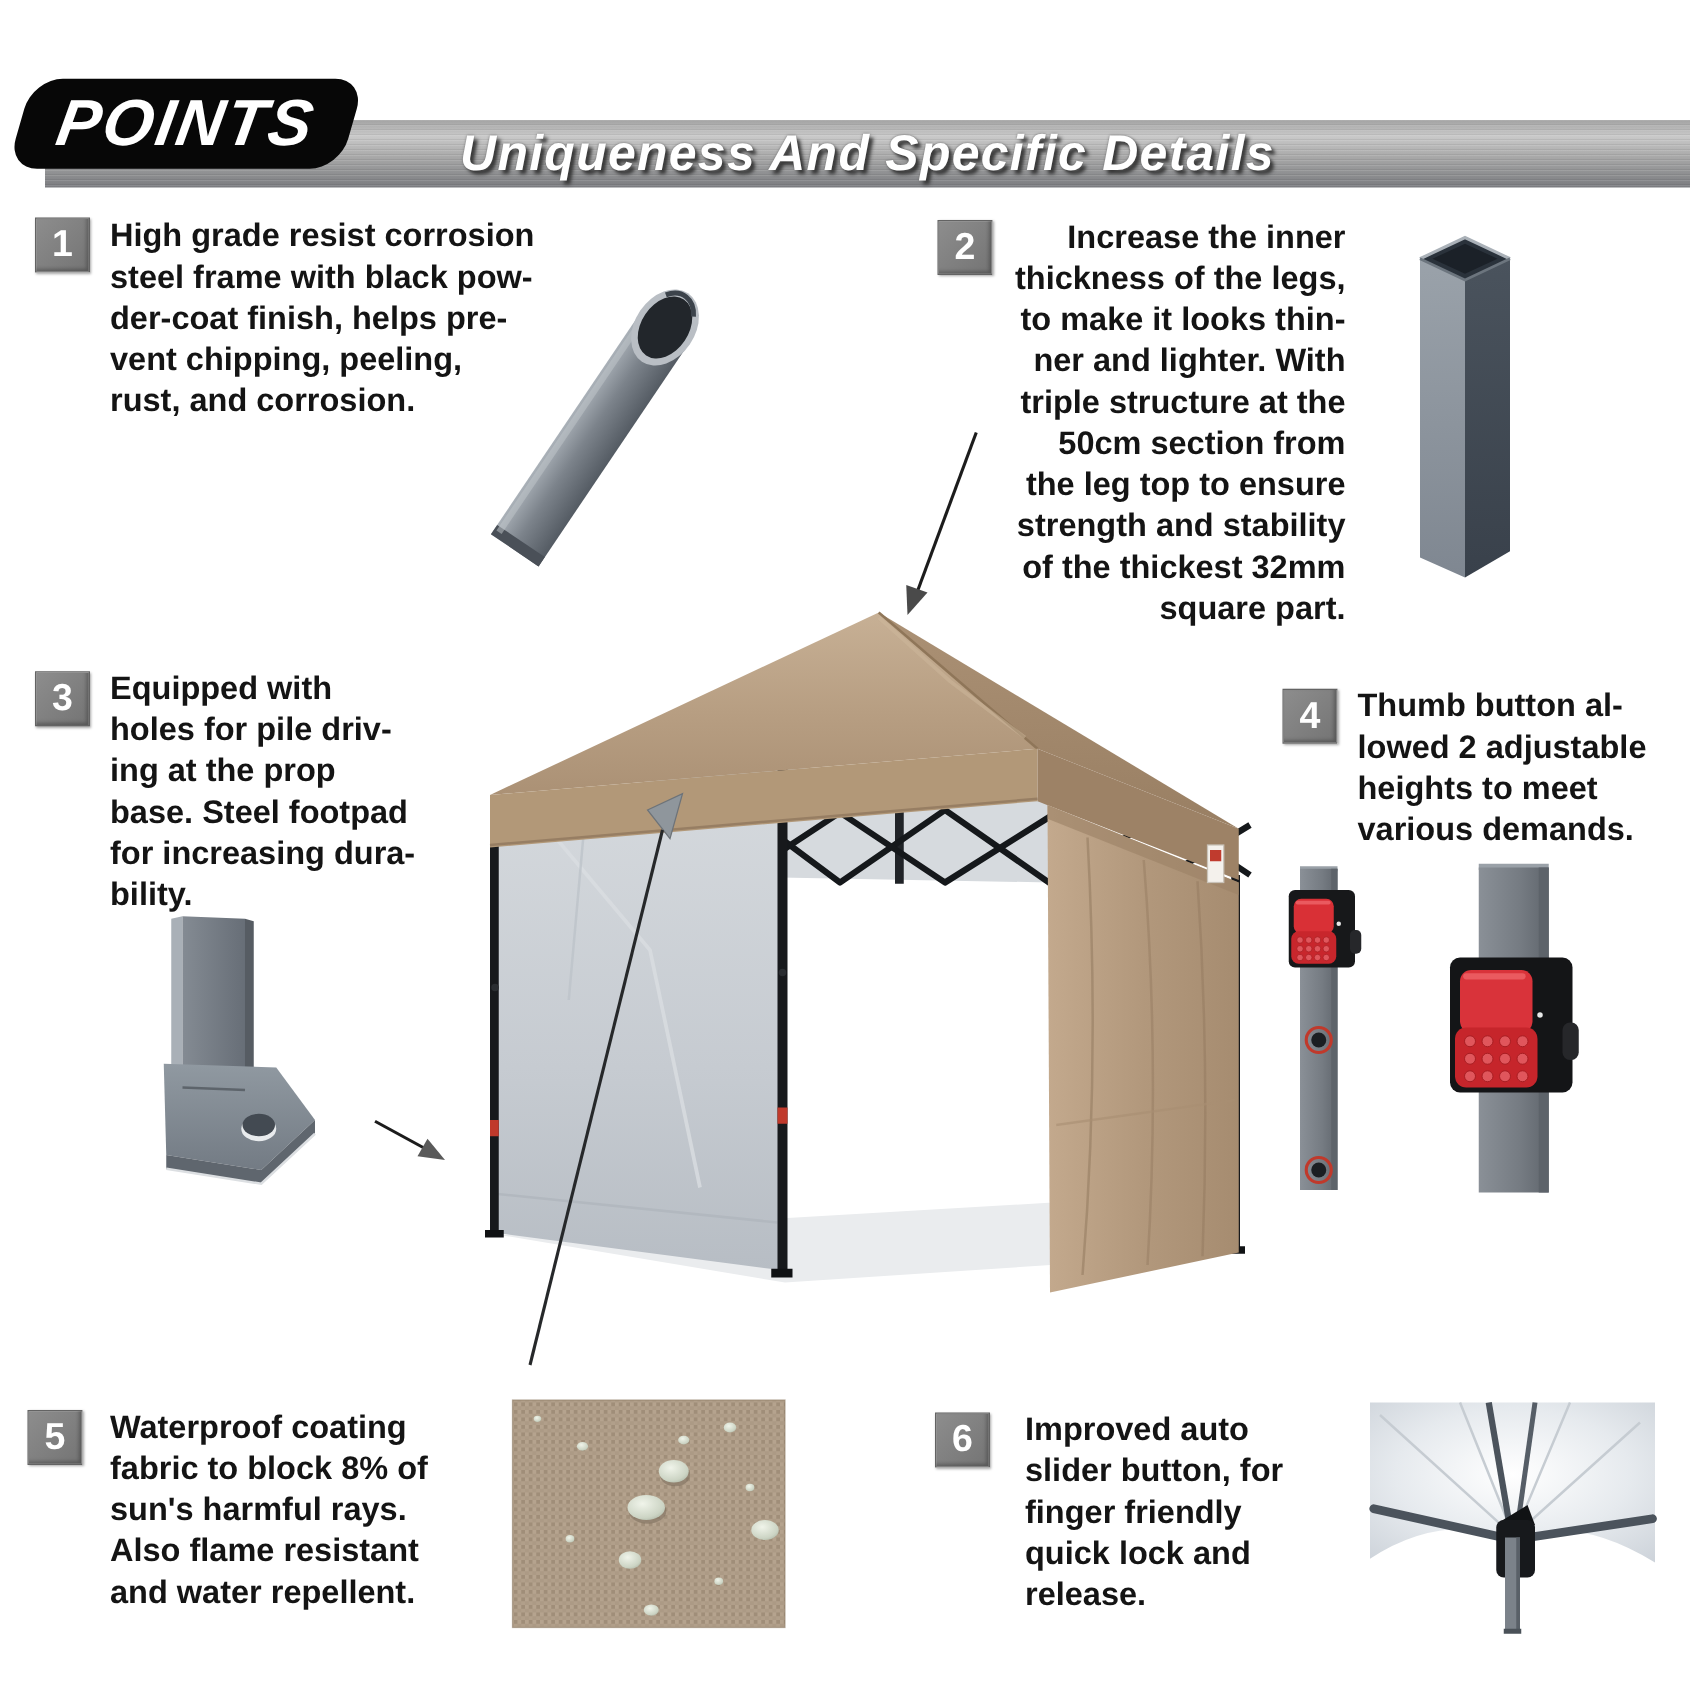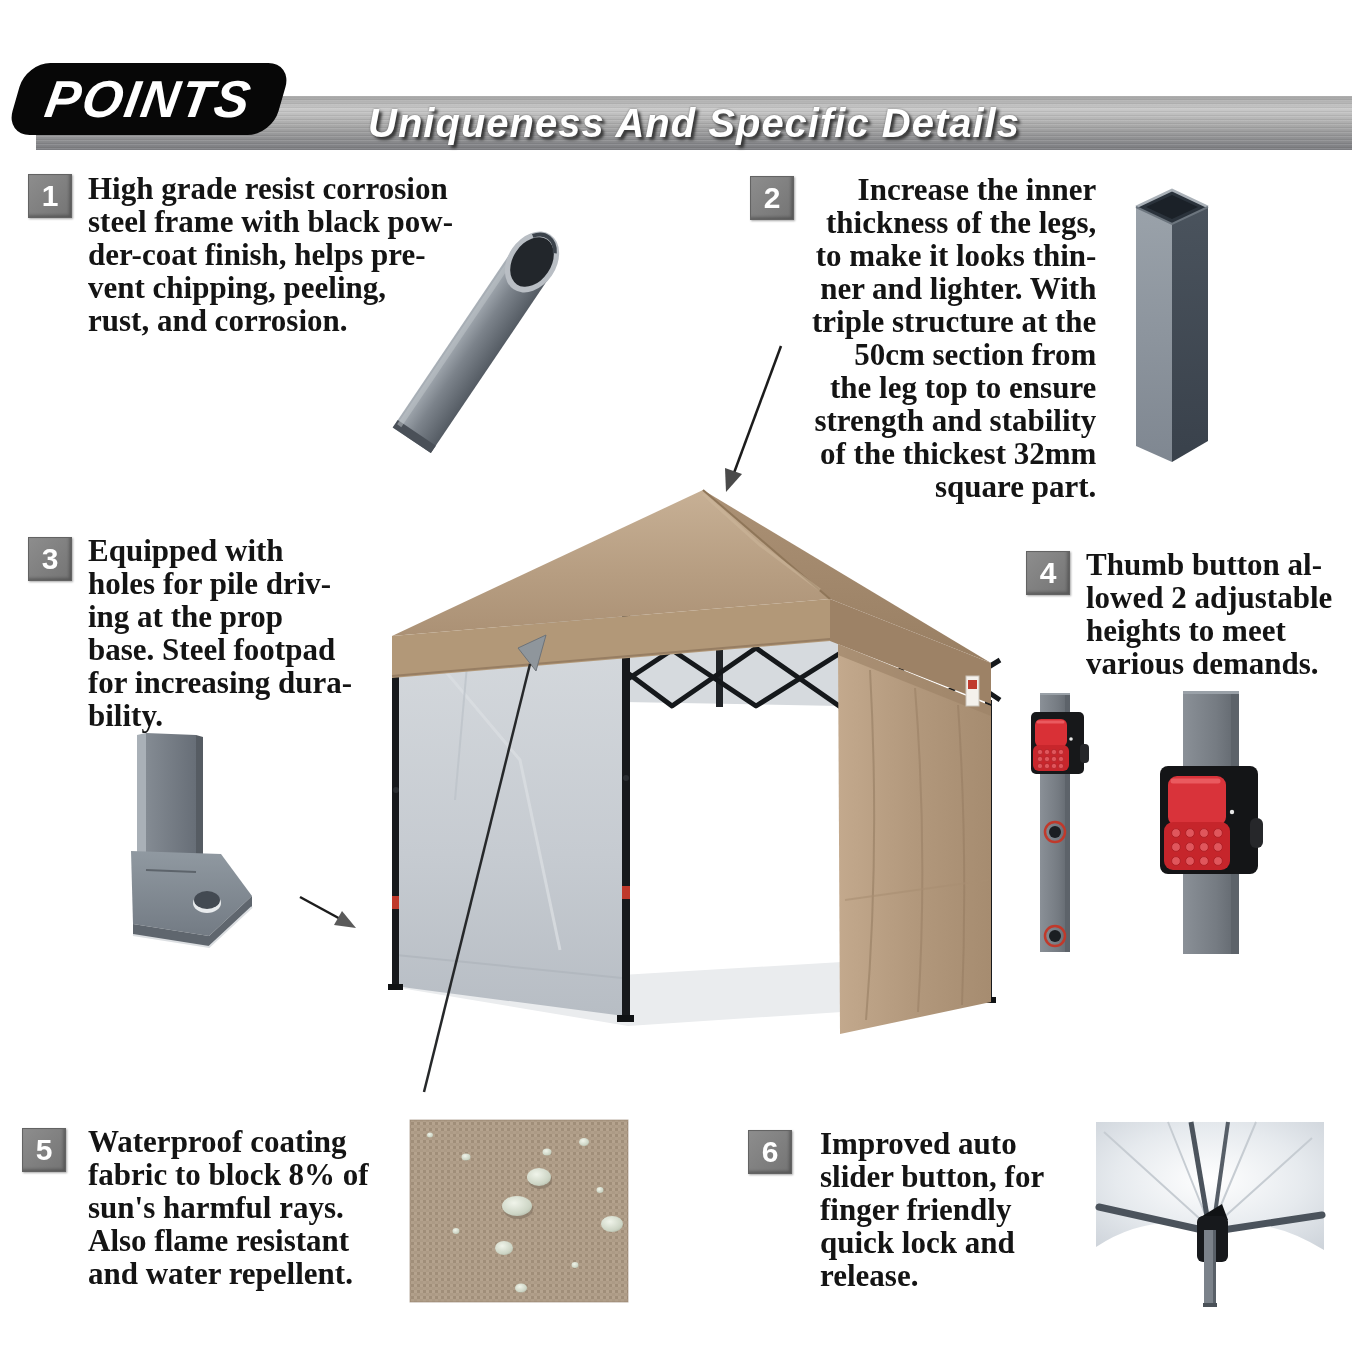--- a/index.html
+++ b/index.html
@@ -16,22 +16,22 @@
     text-shadow:3px 3px 3px rgba(45,45,45,.9), 0 0 2px #666;}
   .points-box{position:absolute;left:16px;top:63px;width:266px;height:72px;background:#070707;
     border-radius:24px;transform:skewX(-16deg);transform-origin:center;z-index:2;
     display:flex;align-items:center;justify-content:center;}
   .points-label{transform:skewX(7deg);font-size:52px;font-weight:bold;font-style:italic;
     color:#ffffff;letter-spacing:2px;}
   
   .numbox{position:absolute;width:42px;height:42px;color:#fff;font-size:30px;font-weight:bold;
     text-align:center;line-height:42px;background:linear-gradient(135deg,#8d8d8d,#747474);
     border:1px solid #636363;box-shadow:inset -2px -2px 3px rgba(0,0,0,.25),1px 1px 2px rgba(0,0,0,.35);}
-  .ftext{position:absolute;font-size:31px;font-weight:bold;color:#141414;line-height:33px;
-    white-space:pre-line;letter-spacing:0px;font-family:Liberation Serif, serif;}
+  .ftext{position:absolute;font-size:26px;font-weight:bold;color:#141414;line-height:33px;
+    white-space:pre-line;letter-spacing:0px;}
   .art{position:absolute;left:0;top:0;pointer-events:none;}
 </style>
 </head>
 <body>
 
 <div class="page">
 
   <div class="banner">
     <div class="banner-title">Uniqueness And Specific Details</div>
   </div>

